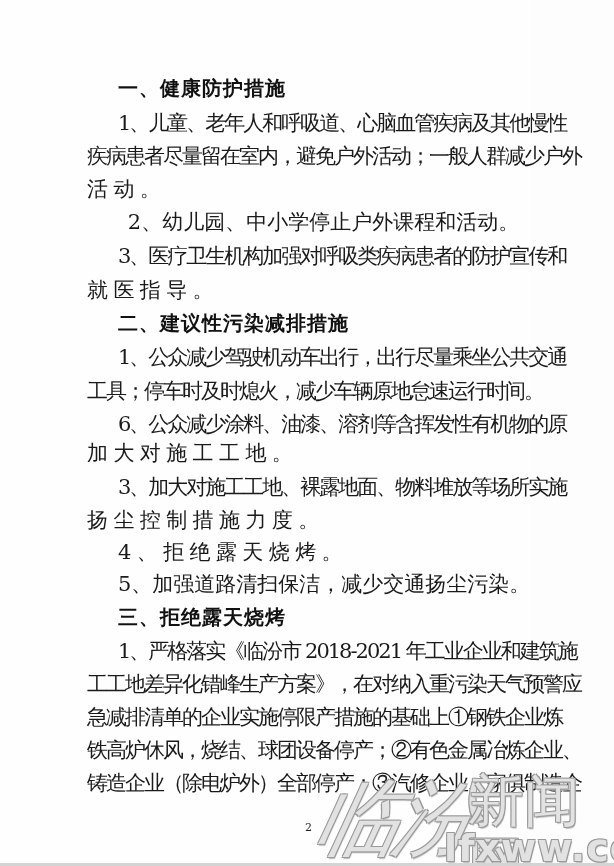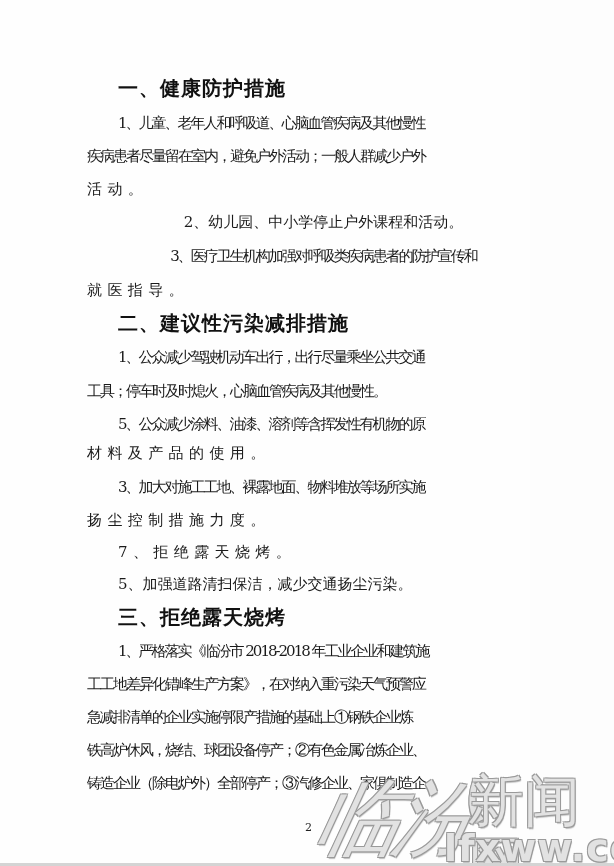--- a/index.html
+++ b/index.html
@@ -17,21 +17,21 @@
   .bottom-rule {
     position: absolute; left: 0; top: 863px; width: 614px; height: 3px;
     background: #d4d4d4;
   }
   .line {
     position: absolute;
     left: 87px;
     width: 442px;
     height: 30px;
     line-height: 30px;
-    font-size: 15px;
+    font-size: 21px;
     letter-spacing: 5.4px;
     white-space: nowrap;
     overflow: visible;
   }
   .line.indent { left: 118px; width: 411px; }
   .line.heading {
     left: 118px;
     font-family: "DejaVu Sans", "Liberation Sans", sans-serif;
     font-weight: bold;
     letter-spacing: 1px;
@@ -71,29 +71,29 @@
   <div id="lines">
       <div class="line heading" style="top: 73px;">一、健康防护措施</div>
       <div class="line indent" style="top: 108px; letter-spacing: -2px;">1、儿童、老年人和呼吸道、心脑血管疾病及其他慢性</div>
       <div class="line" style="top: 141px; letter-spacing: -2px;">疾病患者尽量留在室内，避免户外活动；一般人群减少户外</div>
       <div class="line" style="top: 174px;">活动。</div>
       <div class="line indent" style="top: 207px; letter-spacing: 0px; text-align: center;">2、幼儿园、中小学停止户外课程和活动。</div>
       <div class="line indent" style="top: 241px; letter-spacing: -2px; text-align: center;">3、医疗卫生机构加强对呼吸类疾病患者的防护宣传和</div>
       <div class="line" style="top: 275px;">就医指导。</div>
       <div class="line heading" style="top: 308px;">二、建议性污染减排措施</div>
       <div class="line indent" style="top: 342px; letter-spacing: -2px;">1、公众减少驾驶机动车出行，出行尽量乘坐公共交通</div>
-      <div class="line" style="top: 376px; letter-spacing: -2px;">工具；停车时及时熄火，心脑血管疾病及其他慢性。</div>
-      <div class="line indent" style="top: 409px; letter-spacing: -2px;">5、公众减少涂料、油漆、溶剂等含挥发性有机物的原</div>
-      <div class="line" style="top: 438px;">材料及产品的使用。</div>
+      <div class="line" style="top: 376px; letter-spacing: -2px;">工具；停车时及时熄火，减少车辆原地怠速运行时间。</div>
+      <div class="line indent" style="top: 409px; letter-spacing: -2px;">6、公众减少涂料、油漆、溶剂等含挥发性有机物的原</div>
+      <div class="line" style="top: 438px;">加大对施工工地。</div>
       <div class="line indent" style="top: 472px; letter-spacing: -2px;">3、加大对施工工地、裸露地面、物料堆放等场所实施</div>
       <div class="line" style="top: 505px;">扬尘控制措施力度。</div>
-      <div class="line indent" style="top: 537px;">7、拒绝露天烧烤。</div>
+      <div class="line indent" style="top: 537px;">4、拒绝露天烧烤。</div>
       <div class="line indent" style="top: 569px; letter-spacing: 0px;">5、加强道路清扫保洁，减少交通扬尘污染。</div>
       <div class="line heading" style="top: 602px;">三、拒绝露天烧烤</div>
-      <div class="line indent" style="top: 636px; letter-spacing: -2px;">1、严格落实《临汾市 2018-2018 年工业企业和建筑施</div>
+      <div class="line indent" style="top: 636px; letter-spacing: -2px;">1、严格落实《临汾市 2018-2021 年工业企业和建筑施</div>
       <div class="line" style="top: 669px; letter-spacing: -2px;">工工地差异化错峰生产方案》，在对纳入重污染天气预警应</div>
       <div class="line" style="top: 702px; letter-spacing: -2px;">急减排清单的企业实施停限产措施的基础上①钢铁企业炼</div>
       <div class="line" style="top: 735px; letter-spacing: -2px;">铁高炉休风，烧结、球团设备停产；②有色金属冶炼企业、</div>
       <div class="line" style="top: 768px; letter-spacing: -2px;">铸造企业（除电炉外）全部停产；③汽修企业、家俱制造企</div>
     </div>
   <div class="page-number">2</div>
 </div>
 
 <div class="watermark wm-calligraphy">临汾</div>
 <div class="watermark wm-name">新闻网</div>

